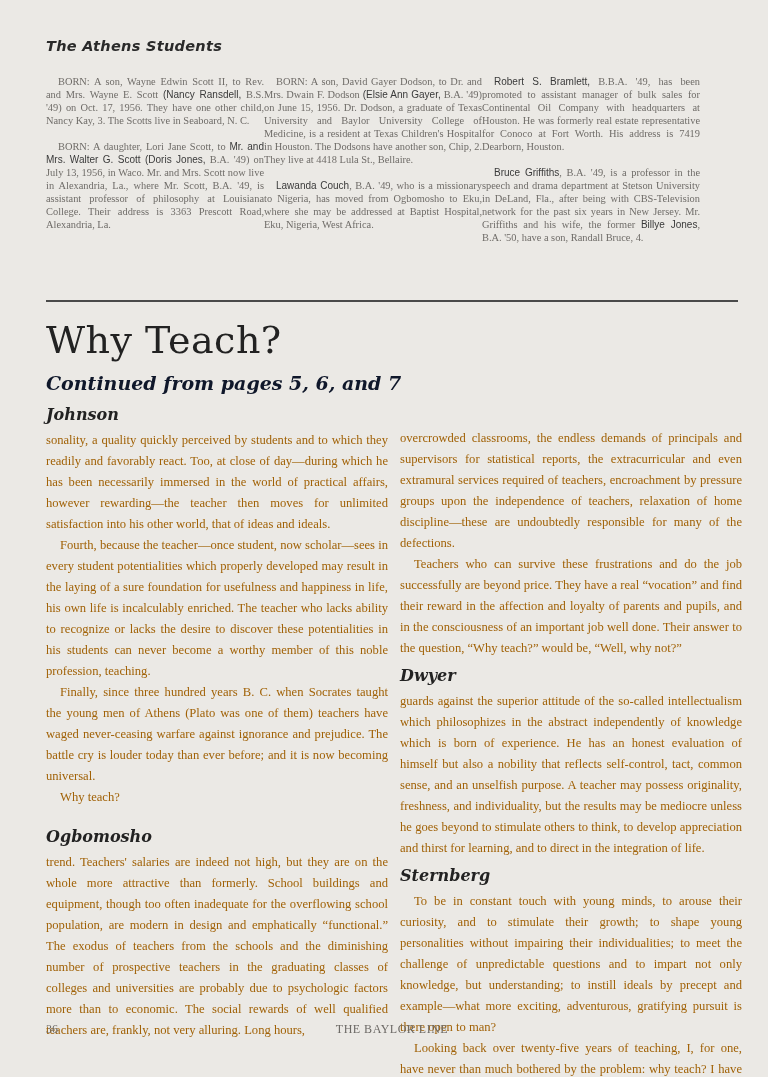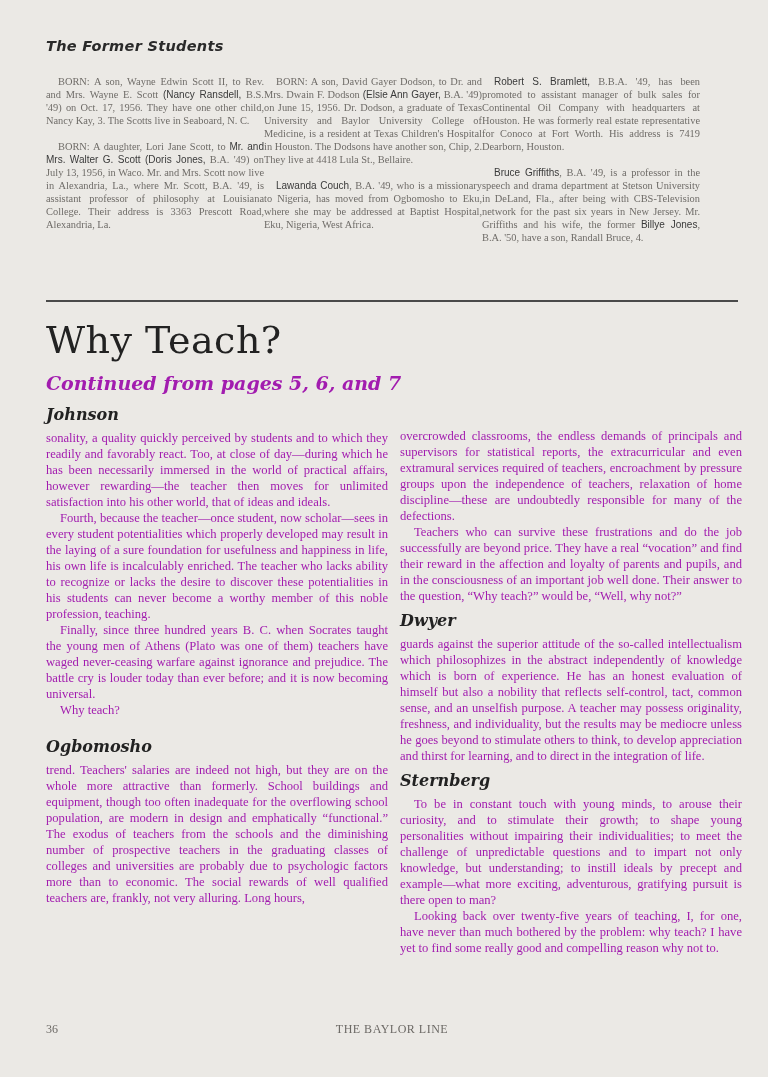--- a/index.html
+++ b/index.html
@@ -28,48 +28,48 @@
     position: absolute; left: 46px; top: 300px; width: 692px; height: 2px; background: #4a4a4a;
   }
   .title {
     position: absolute; left: 46px; top: 318px; margin: 0;
     font-family: "DejaVu Serif", serif; font-size: 38px; font-weight: normal; color: #222;
     letter-spacing: 0.5px;
   }
   .subtitle {
     position: absolute; left: 46px; top: 372px; margin: 0;
     font-family: "DejaVu Serif", serif; font-style: italic; font-weight: bold;
-    font-size: 19px; color: #a21caf;
+    font-size: 19px; color: #0f172a;
   }
   .col {
     position: absolute; width: 342px;
   }
   .col.left { left: 46px; top: 402px; }
   .col.right { left: 400px; top: 428px; }
   .author {
     font-family: "DejaVu Serif", serif; font-style: italic; font-weight: bold;
     font-size: 16px; color: #222; margin: 0 0 2px 0; line-height: 26px;
   }
   .para {
-    font-size: 12.6px; line-height: 16px; text-align: justify; margin: 0;
-    text-indent: 14px; color: #a21caf;
+    font-size: 12.6px; line-height: 21px; text-align: justify; margin: 0;
+    text-indent: 14px; color: #a16207;
   }
   .para.noindent { text-indent: 0; }
   .block { margin-bottom: 16px; }
   .col.right .block { margin-bottom: 4px; }
   .footer {
     position: absolute; top: 1022px; left: 46px; width: 692px; font-size: 12px; color: #6c6965;
   }
   .page-number { position: absolute; left: 0; top: 0; }
   .pub-name { position: absolute; left: 0; right: 0; text-align: center; letter-spacing: 0.5px; }
 </style>
 </head>
 <body>
 
-<h2 class="section-label">The Former Students</h2>
+<h2 class="section-label">The Athens Students</h2>
 
 <div class="top-cols">
   <div class="top-col">
     <p class="note">BORN: A son, Wayne Edwin Scott II, to Rev. and Mrs. Wayne E. Scott <b>(Nancy Ransdell,</b> B.S. '49) on Oct. 17, 1956. They have one other child, Nancy Kay, 3. The Scotts live in Seaboard, N. C.</p>
     <p class="note">BORN: A daughter, Lori Jane Scott, to <b>Mr. and Mrs. Walter G. Scott (Doris Jones,</b> B.A. '49) on July 13, 1956, in Waco. Mr. and Mrs. Scott now live in Alexandria, La., where Mr. Scott, B.A. '49, is assistant professor of philosophy at Louisiana College. Their address is 3363 Prescott Road, Alexandria, La.</p>
   </div>
   <div class="top-col">
     <p class="note">BORN: A son, David Gayer Dodson, to Dr. and Mrs. Dwain F. Dodson <b>(Elsie Ann Gayer,</b> B.A. '49) on June 15, 1956. Dr. Dodson, a graduate of Texas University and Baylor University College of Medicine, is a resident at Texas Children's Hospital in Houston. The Dodsons have another son, Chip, 2. They live at 4418 Lula St., Bellaire.</p>
     <p class="note"><b>Lawanda Couch</b>, B.A. '49, who is a missionary to Nigeria, has moved from Ogbomosho to Eku, where she may be addressed at Baptist Hospital, Eku, Nigeria, West Africa.</p>
   </div>

